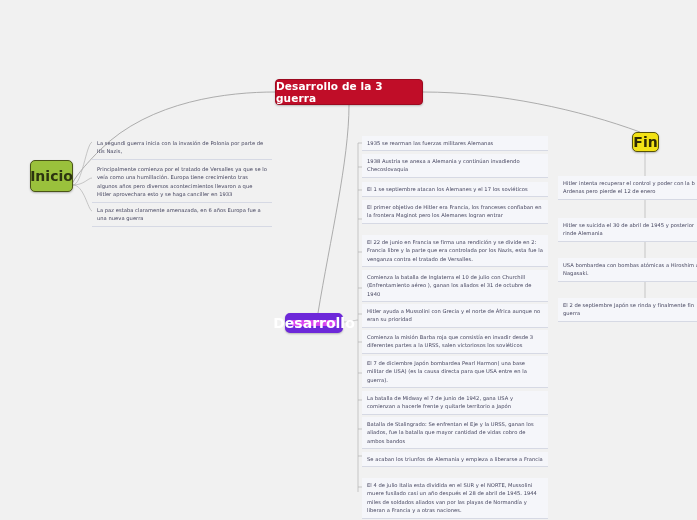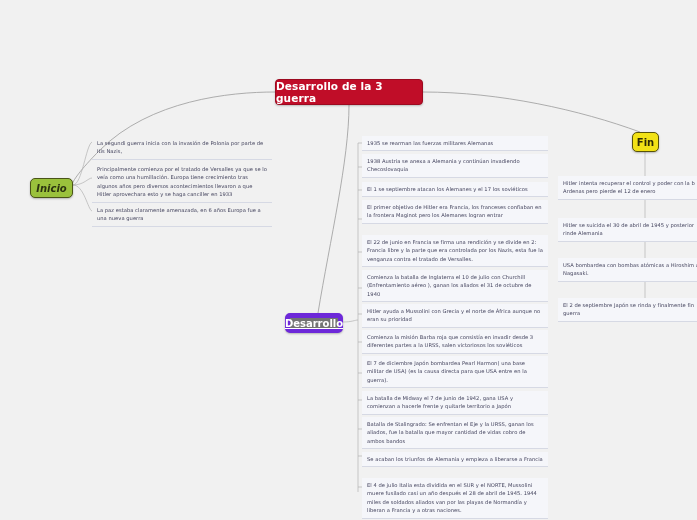--- a/index.html
+++ b/index.html
@@ -48,46 +48,44 @@
     justify-content: center;
     letter-spacing: 0.1px;
     box-shadow: 0 1px 2px rgba(0,0,0,0.22);
   }
 
   
   .branch-node {
     position: absolute;
     box-sizing: border-box;
     border-radius: 5px;
-    font-size: 10px;
+    font-size: 14px;
     font-weight: bold;
     display: flex;
     align-items: center;
     justify-content: center;
     box-shadow: 0 1px 2px rgba(0,0,0,0.25);
   }
   .node-inicio {
     left: 30px;
-    top: 178px;
+    top: 160px;
     width: 43px;
-    height: 20px;
+    height: 32px;
     background: #9ac13c;
     border: 1.6px solid #4a5418;
     color: #2c3310;
-    font-style: italic;
   }
   .node-desarrollo {
     left: 285px;
     top: 313px;
     width: 58px;
     height: 20px;
-    background: #737373;
-    border: 5px solid #6d28d9;
+    background: #d946ef;
+    border: 7px solid #6d28d9;
     color: #ffffff;
-    text-decoration: underline;
   }
   .node-fin {
     left: 632px;
     top: 132px;
     width: 27px;
     height: 20px;
     background: #f2e215;
     border: 1.6px solid #57520a;
     color: #2e2b05;
   }

